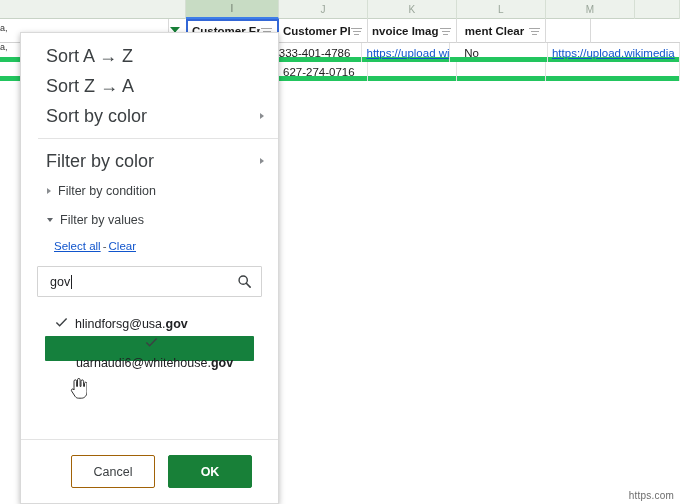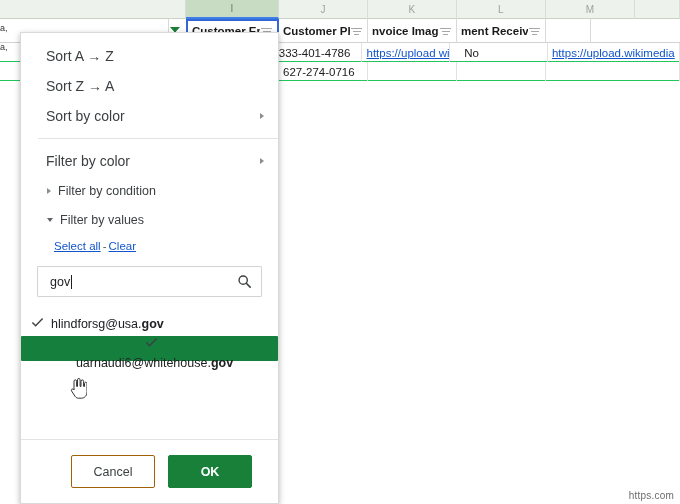--- a/index.html
+++ b/index.html
@@ -52,21 +52,21 @@
   }
   .filt-ico i{ display:block; position:absolute; left:1px; height:1.5px; background:#8a8a8a; }
   .filt-ico i:nth-child(1){ top:3px; width:11px; }
   .filt-ico i:nth-child(2){ top:6px; width:8px; left:2.5px;}
   .filt-ico i:nth-child(3){ top:9px; width:5px; left:4px;}
 
   .green-funnel{ width:12px;height:12px;flex:0 0 12px; }
 
   .drow {
     position:absolute; left:0; width:680px; height:19px;
-    display:flex; border-bottom:1px solid #22c55e;text-align:center;
+    display:flex; border-bottom:5px solid #22c55e;text-align:center;
   }
   .dcell {
     height:19px; border-right:1px solid #e2e2e2;
     display:flex; align-items:center; padding:0 4px;
     font-size:11.5px; color:#202020; overflow:hidden; white-space:nowrap;
   }
   .dcell.link { color:#1155cc; text-decoration:underline; }
 
   .stripe-left{
     position:absolute; left:0; top:19px; width:16px; height:56px;
@@ -75,21 +75,21 @@
 
   
   .menu {
     position:absolute; left:20px; top:32px; width:259px; height:472px;
     background:#fff; border:1px solid #d9d9d9;
     box-shadow:0 2px 6px rgba(0,0,0,.28);
     padding-top:8px;
   }
   .mitem {
     height:30px; display:flex; align-items:center;
-    padding:0 16px 0 25px; font-size:14px; color:#3c4043;
+    padding:0 16px 0 25px; font-size:18px; color:#3c4043;
     position:relative; cursor:default;
   }
   .mitem .caret-r{
     position:absolute; right:14px; top:50%; margin-top:-3px;
     width:0;height:0;border-left:4px solid #8a8d91;
     border-top:3.5px solid transparent;border-bottom:3.5px solid transparent;
   }
   .msep{ height:1px; background:#e3e3e3; margin:7px 0 7px 17px; }
 
   .mexp{
@@ -112,21 +112,21 @@
     border:1px solid #d3d3d3; border-radius:1px;
     display:flex; align-items:center; padding:0 9px 0 12px; background:#fff;
   }
   .searchbox .sval{
     flex:1; font-size:12.5px; color:#202124; position:relative;
     display:flex; align-items:center;
   }
   .caretbar{ display:inline-block; width:1px; height:14px; background:#202124; margin-left:1px; }
   .mag{ width:15px;height:15px;flex:0 0 15px; }
 
-  .vlist{ margin-top:14px; padding:0 0; }
+  .vlist{ margin-top:14px; padding:0 24px; }
   .vrow{
     height:25px; display:flex; align-items:center; border-radius:1px;
     padding-left:10px; font-size:12.5px; color:#202124; cursor:pointer;
   }
   .vrow.hl{ background:#15803d;flex-direction:column; }
   .chk{ width:20px; flex:0 0 20px; }
   .vtxt b{ font-weight:bold; }
 
   .cursor-hand{
     position:absolute; left:49px; top:345px; width:17px; height:21px;
@@ -194,21 +194,21 @@
         </div>
         <div class="hcell" style="width: 89px;">
           <span class="htxt">nvoice Image</span>
           <span class="filt-ico">
             <i></i>
             <i></i>
             <i></i>
           </span>
         </div>
         <div class="hcell" style="width: 89px;">
-          <span class="htxt">ment Receiv</span>
+          <span class="htxt">ment Clear</span>
           <span class="filt-ico">
             <i></i>
             <i></i>
             <i></i>
           </span>
         </div>
         <div class="hcell" style="width: 45px;"></div>
       </div>
 
     <div class="stripe-left" id="stripeLeft">

